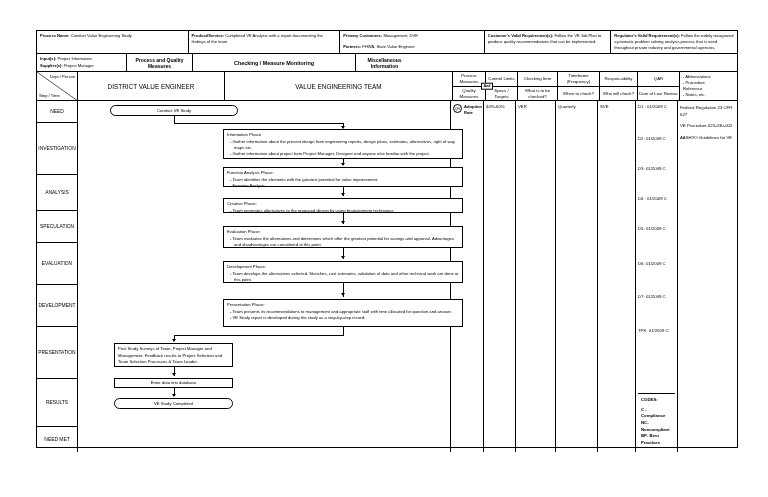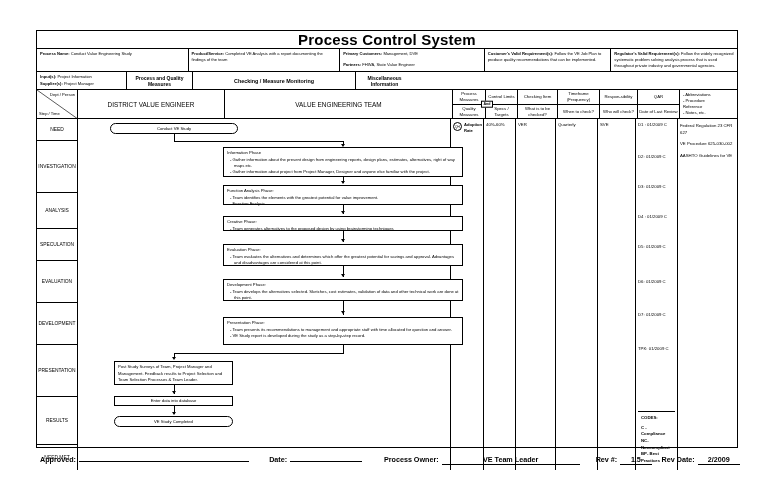--- a/index.html
+++ b/index.html
@@ -110,23 +110,20 @@
   .footer .lab{font-weight:bold;white-space:nowrap;}
   .footer .rule{border-bottom:1px solid #000;display:inline-block;text-align:center;font-weight:bold;font-size:7.2px;}
 </style>
 </head>
 <body>
 
 <div class="page">
 
   <div class="doc">
 
-    <div class="title-row">
-      <span class="t">Process Control System</span>
-    </div>
 
     <div class="info-row">
       <div class="info-cell ic1">
         <b>Process Name:</b>
         <span>Conduct Value Engineering Study</span>
       </div>
       <div class="info-cell ic2">
         <b>Product/Service:</b>
         <span>Completed VE Analysis with a report documenting the findings of the team</span>
       </div>
@@ -351,26 +348,14 @@
           <div class="mi-inner">
             <div class="mi-block">Federal Regulation 23 CFR 627</div>
             <div class="mi-block">VE Procedure 625-030-002</div>
             <div class="mi-block">AASHTO Guidelines for VE</div>
           </div>
         </div>
       </div>
     </div>
   </div>
 
-  <div class="footer">
-    <span class="lab">Approved:</span>
-    <span class="rule" style="width:185px;margin-left:3px;"></span>
-    <span class="lab" style="margin-left:20px;">Date:</span>
-    <span class="rule" style="width:78px;margin-left:3px;"></span>
-    <span class="lab" style="margin-left:22px;">Process Owner:</span>
-    <span class="rule" style="width:150px;margin-left:3px;">VE Team Leader</span>
-    <span class="lab" style="margin-left:16px;">Rev #:</span>
-    <span class="rule" style="width:34px;margin-left:3px;">1.5</span>
-    <span class="lab" style="margin-left:10px;">Rev Date:</span>
-    <span class="rule" style="width:46px;margin-left:3px;">2/2009</span>
-  </div>
 
 </div>
 
 </body></html>

